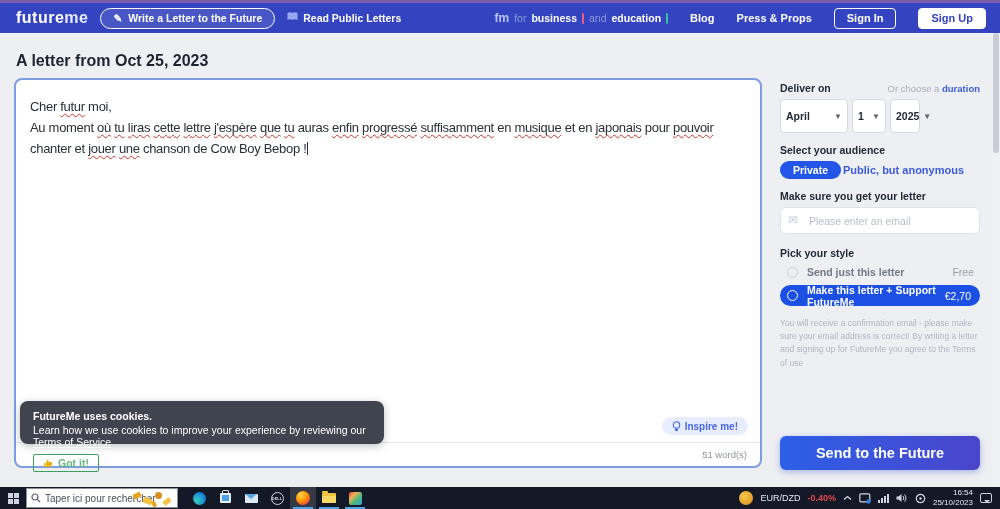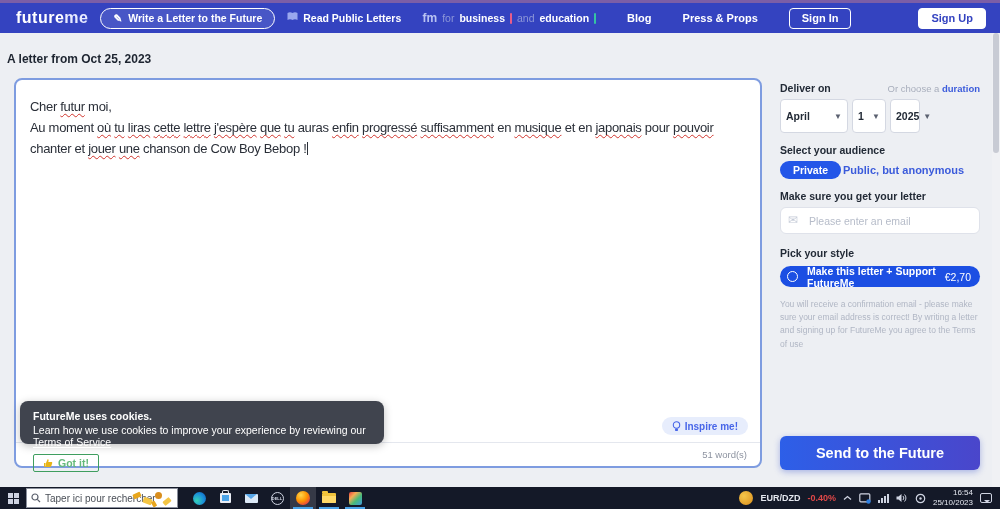--- a/index.html
+++ b/index.html
@@ -10,36 +10,36 @@
   .top-strip { position:absolute; top:0; left:0; width:1000px; height:3px; background:#7b5ea7; }
   .nav { position:absolute; top:3px; left:0; width:1000px; height:30px; background:#3443c0;
          display:flex; align-items:center; padding:0 14px 0 16px; gap:12px; }
   .logo { color:#fff; font-size:16px; font-weight:bold; letter-spacing:.5px; }
   .logo .me { color:#e8ebff; }
   .nav-write-btn { display:flex; align-items:center; gap:6px; height:21px; padding:0 12px;
          border:1.5px solid #fff; border-radius:13px; background:rgba(255,255,255,.10);
          color:#fff; font-size:10.5px; font-weight:bold; cursor:pointer; }
   .nav-read { display:flex; gap:5px; color:#fff; font-size:10.5px; font-weight:bold; cursor:pointer; }
   .nav-read .ricon { color:#9aa7ee; font-size:11px; }
-  .nav-right { margin-left:auto; display:flex; align-items:center; gap:31px; }
+  .nav-right { margin-left:auto; display:flex; align-items:center; gap:22px; }
   .fm-group { display:flex; align-items:center; gap:5px; font-size:10.5px; }
   .fm-logo { color:#b9c3f2; font-weight:bold; font-size:12px; }
   .fm-muted { color:#8d97d8; }
   .fm-strong { color:#fff; font-weight:bold; }
   .bar { width:2px; height:11px; border-radius:1px; display:inline-block; }
   .bar.pink { background:#e85c8a; }
   .bar.teal { background:#35c4a2; }
   .nav-link { color:#fff; font-size:11px; font-weight:bold; cursor:pointer; }
   .btn-signin { height:21px; padding:0 12px; border:1.5px solid #fff; border-radius:4px;
         background:transparent; color:#fff; font-size:11px; font-weight:bold; line-height:18px; cursor:pointer; }
   .btn-signup { height:21px; padding:0 12px; border:1.5px solid #fff; border-radius:4px;
-        background:#fff; color:#3443c0; font-size:11px; font-weight:bold; line-height:18px; cursor:pointer;margin-left:36px; }
-
-  
-  .page-title { position:absolute; top:52px; left:7px; font-size:12px; font-weight:bold; color:#1d2430; }
+        background:#fff; color:#3443c0; font-size:11px; font-weight:bold; line-height:18px; cursor:pointer; }
+
+  
+  .page-title { position:absolute; top:52px; left:16px; font-size:16px; font-weight:bold; color:#1d2430; }
 
   .editor { position:absolute; top:78px; left:14px; width:748px; height:390px; background:#fff;
         border:2px solid #7e9ce0; border-radius:8px; }
   .letter-text { position:absolute; top:16px; left:14px; right:14px; font-size:13px; letter-spacing:-0.3px;
         color:#2a2f38; line-height:21px; }
   .sp { text-decoration:underline; text-decoration-style:wavy; text-decoration-color:#d0342c;
         text-decoration-thickness:1px; text-underline-offset:2px; text-decoration-skip-ink:none; }
   .caret { display:inline-block; width:1px; height:13px; background:#2a2f38; vertical-align:-2px; margin-left:1px; }
 
   .editor-divider { position:absolute; left:0; right:0; bottom:23px; border-top:1px solid #e4e7ee; }
@@ -133,21 +133,21 @@
         font-size:4px; display:flex; align-items:center; justify-content:center; font-weight:bold; }
   .ic-firefox { width:14px; height:14px; border-radius:50%;
         background:radial-gradient(circle at 35% 30%, #ffd54d, #ff9500 45%, #e3364e 85%); }
   .ic-folder { width:14px; height:10px; background:#f0c33c; border-radius:1px; position:relative; }
   .ic-folder::before { content:""; position:absolute; top:-2px; left:0; width:6px; height:2px; background:#f0c33c; border-radius:1px 1px 0 0; }
   .ic-folder::after { content:""; position:absolute; left:0; right:0; bottom:0; height:7px; background:#ffd968; border-radius:0 0 1px 1px; }
   .ic-photos { width:13px; height:13px; border-radius:2px;
         background:linear-gradient(135deg,#e53e3e 0%,#f6ad55 30%,#48bb78 60%,#4299e1 100%); }
   .tray { margin-left:auto; display:flex; align-items:center; gap:7px; padding-right:8px; color:#e3e6ee; }
   .coin { width:14px; height:14px; border-radius:50%; background:radial-gradient(circle at 35% 35%, #f6c64a, #d98e1d); cursor:pointer; }
-  .pair { font-size:9px; font-weight:bold; color:#e3e6ee; }
+  .pair { font-size:9px; font-weight:normal; color:#e3e6ee; }
   .pct { font-size:9px; font-weight:bold; color:#e04848; }
   .tray-ic { color:#cfd4e2; font-size:10px; display:flex; align-items:center; cursor:pointer; }
   .clock { text-align:right; font-size:8px; line-height:1.25; color:#e3e6ee; cursor:pointer; }
   .bubble { width:12px; height:10px; border:1.2px solid #cfd4e2; border-radius:2px; position:relative; cursor:pointer; }
   .bubble::after { content:""; position:absolute; bottom:-4px; right:1px; border:3px solid transparent; border-top-color:#cfd4e2; }
   svg { display:block; }
 </style>
 </head>
 <body>
 
@@ -243,20 +243,25 @@
     <span class="public-link">Public, but anonymous</span>
   </div>
 
   <div class="sb-label email-label">Make sure you get your letter</div>
   <div class="email-wrap">
     <span class="mail-ic">✉</span>
     <input class="email-input" type="text" placeholder="Please enter an email" style="">
   </div>
 
   <div class="sb-label style-label">Pick your style</div>
+  <div class="opt-row">
+    <span class="radio"></span>
+    <span class="opt-label">Send just this letter</span>
+    <span class="opt-price">Free</span>
+  </div>
   <div class="opt-pill">
     <span class="radio"></span>
     <span class="opt-label">Make this letter + Support FutureMe</span>
     <span class="opt-price">€2,70</span>
   </div>
 
   <div class="disclaimer">You will receive a confirmation email - please make sure your email address is correct! By writing a letter and signing up for FutureMe you agree to the Terms of use</div>
 
   <button class="send-btn">Send to the Future</button>
 </div>

